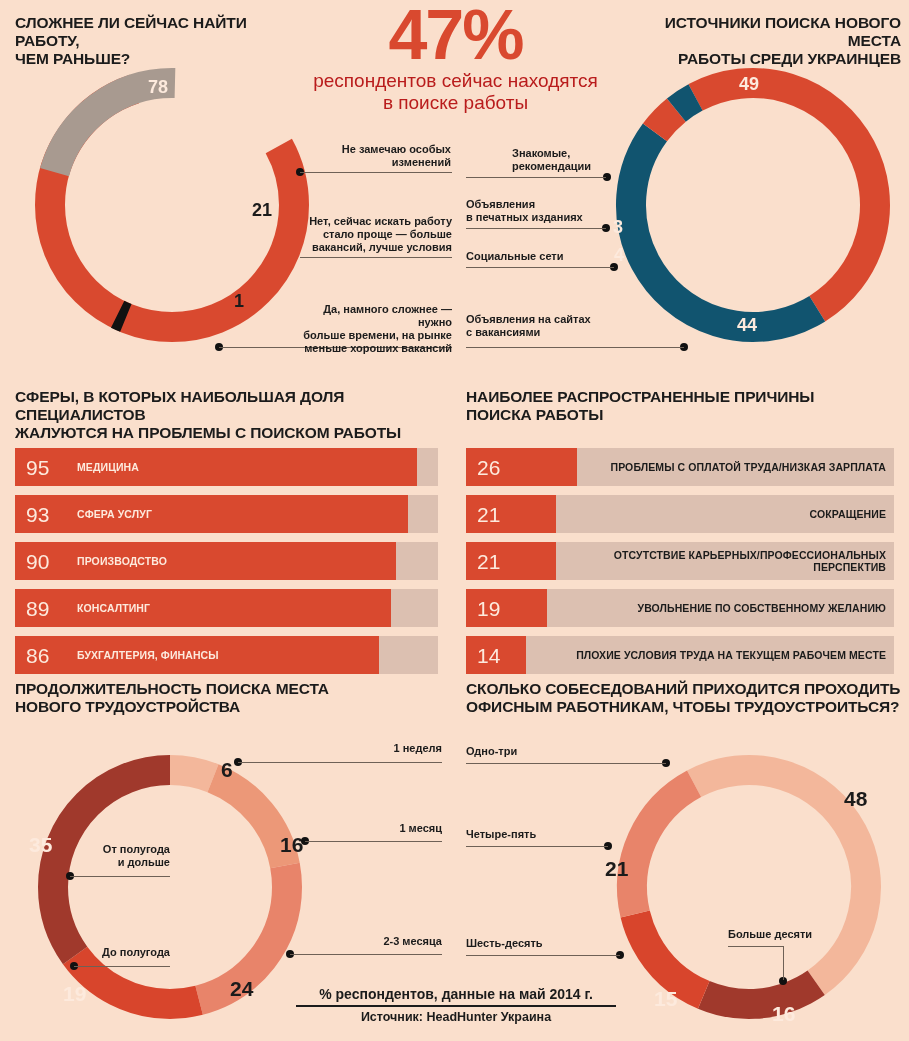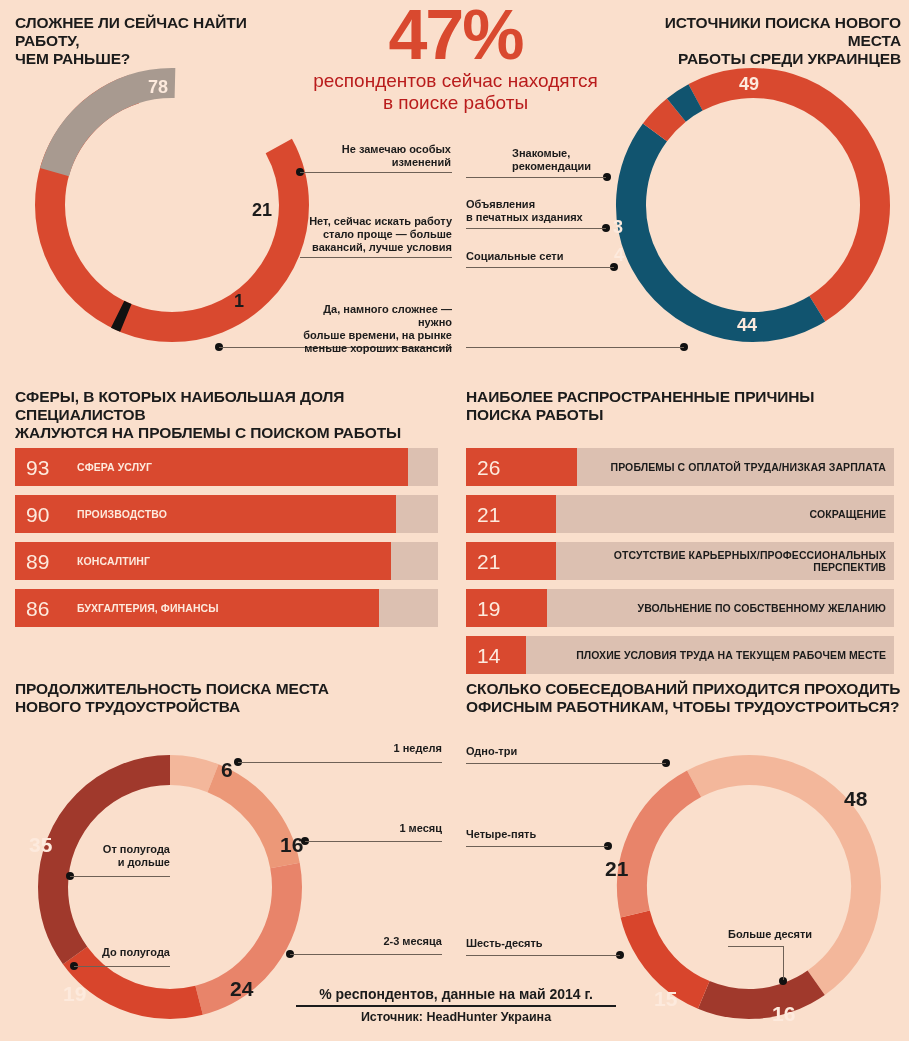--- a/index.html
+++ b/index.html
@@ -149,25 +149,33 @@
   <div class="leader" style="left:466px;top:228px;width:140px;"></div>
   <div class="callout l" style="left:466px;top:198px;width:160px;">Объявления
 в печатных изданиях</div>
 
   <div class="dot" style="left:610px;top:263px;"></div>
   <div class="leader" style="left:466px;top:267px;width:148px;"></div>
   <div class="callout l" style="left:466px;top:250px;width:160px;">Социальные сети</div>
 
   <div class="dot" style="left:680px;top:343px;"></div>
   <div class="leader" style="left:466px;top:347px;width:218px;"></div>
+  <div class="callout l" style="left:466px;top:313px;width:180px;">Объявления на сайтах
+с вакансиями</div>
 
   <div class="sec-title" style="left:15px;top:388px;width:440px;">СФЕРЫ, В КОТОРЫХ НАИБОЛЬШАЯ ДОЛЯ СПЕЦИАЛИСТОВ
 ЖАЛУЮТСЯ НА ПРОБЛЕМЫ С ПОИСКОМ РАБОТЫ</div>
 
   <div class="bars" id="bars-spheres" style="left:15px;top:448px;width:423px;">
+      <div class="bar-row" style="height: 38px;">
+        <div class="bar-track" style="width: 423px;"></div>
+        <div class="bar-fill" style="width: 402px;"></div>
+        <div class="bar-val">95</div>
+        <div class="bar-name lite" style="left: 62px;">МЕДИЦИНА</div>
+      </div>
       <div class="bar-row" style="height: 38px;">
         <div class="bar-track" style="width: 423px;"></div>
         <div class="bar-fill" style="width: 393px;"></div>
         <div class="bar-val">93</div>
         <div class="bar-name lite" style="left: 62px;">СФЕРА УСЛУГ</div>
       </div>
       <div class="bar-row" style="height: 38px;">
         <div class="bar-track" style="width: 423px;"></div>
         <div class="bar-fill" style="width: 381px;"></div>
         <div class="bar-val">90</div>

